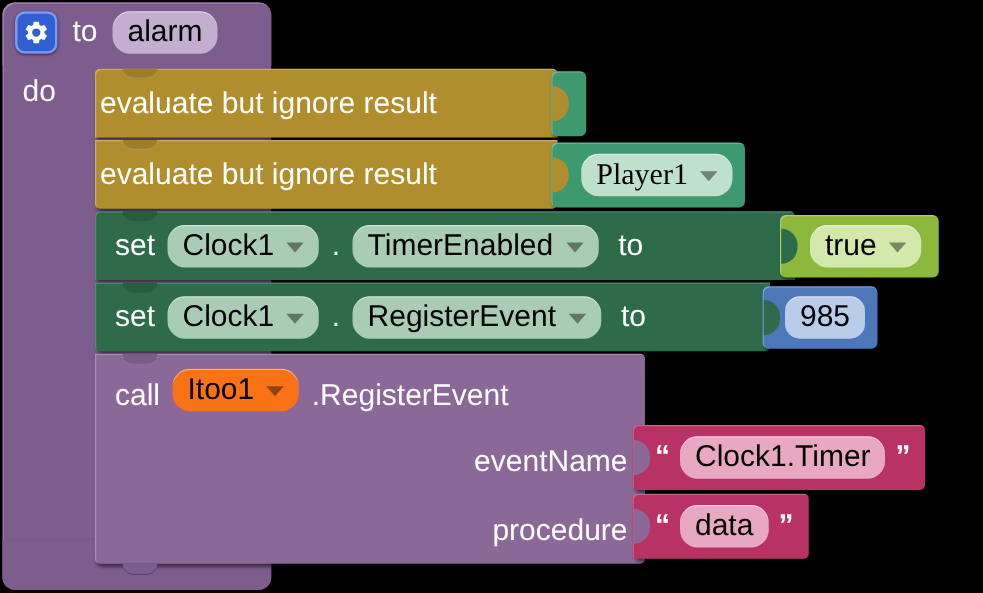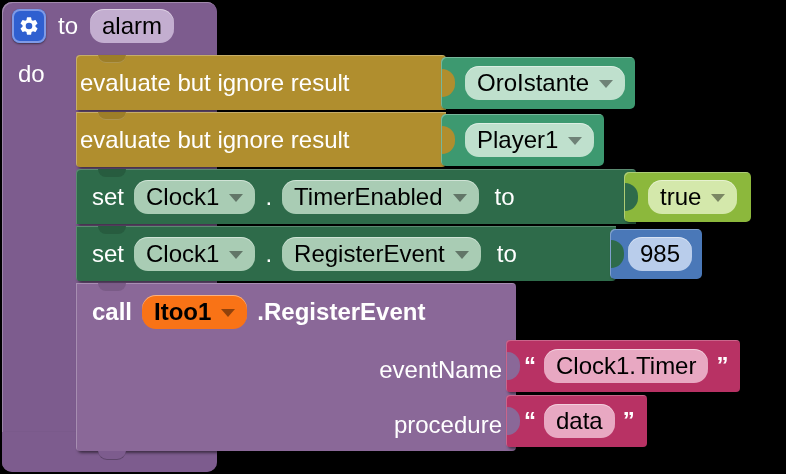--- a/index.html
+++ b/index.html
@@ -85,21 +85,21 @@
     border-radius:5px;display:inline-flex;align-items:center;padding:7px 14px 7px 20px;box-sizing:border-box;
   }
   .blk-logic .field{background:#d4e8ab;}
 
   
   .blk-math{
     background:#4a78b8;
     box-shadow:inset 1px 1px 0 rgba(255,255,255,.30), 2px 2px 3px rgba(0,0,0,.5);
     border-radius:5px;display:inline-flex;align-items:center;padding:6px 10px 6px 14px;box-sizing:border-box;
   }
-  .blk-math .field{background:#b9cdeb;}
+  .blk-math .field{background:#b9cdeb;border-radius:12px;}
 
   
   .blk-call{
     background:#8a6898;
     box-shadow:inset 1px 1px 0 rgba(255,255,255,.25), 2px 2px 3px rgba(0,0,0,.5);
   }
   .blk-call .field{background:#f97316;}
 
   
   .blk-text{
@@ -142,37 +142,33 @@
     <div class="blk-gold eval-row" style="width:370px;height:55px;border-radius:4px 4px 0 0;position:relative;">
       <div class="notch" style="background:#9d7e28;box-shadow:inset 0 -1px 0 rgba(255,255,255,.18);"></div>
       <span class="lbl">evaluate but ignore result</span>
     </div>
 
     <div style="position:absolute;left:362px;top:16px;width:14px;height:24px;background:#000;opacity:.0;"></div>
 
     <div style="position:absolute;left:365px;top:2px;">
       <div class="blk-comp" style="height:52px;position:relative;">
         <span style="position:absolute;left:1px;top:12px;width:13px;height:28px;background:#b08e2e;border-radius:0 14px 14px 0;"></span>
-        <span class="field" style="margin-left:6px;">
-          <span class="txt">OroIstante</span>
-          <span class="caret"></span>
-        </span>
       </div>
     </div>
   </div>
 
   <div style="position:absolute;left:76px;top:112px;">
     <div class="blk-gold eval-row" style="width:370px;height:55px;border-radius:0 0 4px 4px;position:relative;">
       <div class="notch" style="background:#9d7e28;box-shadow:inset 0 -1px 0 rgba(255,255,255,.18);"></div>
       <span class="lbl">evaluate but ignore result</span>
     </div>
     <div style="position:absolute;left:365px;top:2px;">
       <div class="blk-comp" style="height:52px;position:relative;">
         <span style="position:absolute;left:1px;top:12px;width:13px;height:28px;background:#b08e2e;border-radius:0 14px 14px 0;"></span>
-        <span class="field" style="margin-left:6px;">
+        <span class="field" style="margin-left:6px;font-family:Liberation Serif, serif;">
           <span class="txt">Player1</span>
           <span class="caret"></span>
         </span>
       </div>
     </div>
   </div>
 
   <div style="position:absolute;left:76px;top:169px;">
     <div class="blk-set set-row" style="width:560px;height:55px;border-radius:4px 4px 0 0;position:relative;">
       <div class="notch" style="background:#275c3f;"></div>
@@ -223,21 +219,21 @@
           <span class="txt">985</span>
         </span>
       </div>
     </div>
   </div>
 
   <div style="position:absolute;left:76px;top:283px;">
     <div class="blk-call" style="width:440px;height:168px;border-radius:0 4px 4px 4px;position:relative;">
       <div class="notch" style="background:#7a5b87;"></div>
 
-      <div style="position:absolute;left:16px;top:12px;display:flex;align-items:center;gap:10px;font-weight:bold;">
+      <div style="position:absolute;left:16px;top:12px;display:flex;align-items:flex-end;gap:10px;">
         <span class="lbl">call</span>
         <span class="field">
           <span class="txt">Itoo1</span>
           <span class="caret"></span>
         </span>
         <span class="lbl">.RegisterEvent</span>
       </div>
 
       <div style="position:absolute;right:14px;top:128px;">
         <span class="arg-label">procedure</span>

